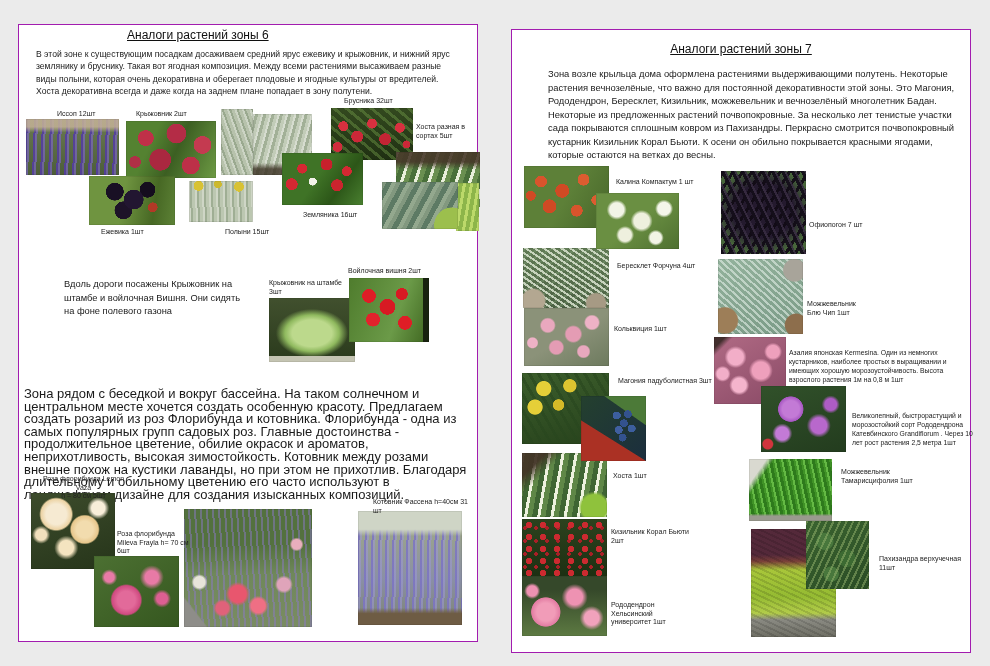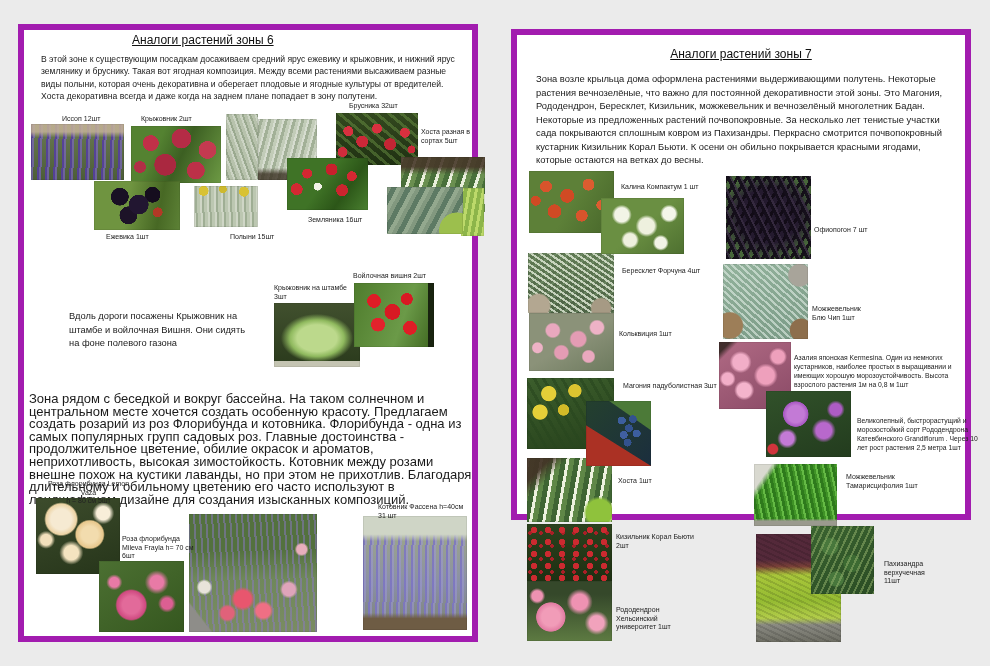--- a/index.html
+++ b/index.html
@@ -1,27 +1,27 @@
 <!DOCTYPE html>
 <html><head>
 <meta charset="utf-8">
 <style>
   html,body{margin:0;padding:0;background:#ebebeb;}
   .canvas{position:relative;width:990px;height:666px;background:#ebebeb;overflow:hidden;
           font-family:"Liberation Sans","DejaVu Sans",sans-serif;color:#161616;}
-  .page{position:absolute;background:#ffffff;border:6px solid #a21caf;box-sizing:border-box;}
+  .page{position:absolute;background:#ffffff;border:1px solid #a21caf;box-sizing:border-box;}
   #page6{left:18px;top:24px;width:460px;height:618px;}
-  #page7{left:511px;top:29px;width:460px;height:491px;}
+  #page7{left:511px;top:29px;width:460px;height:624px;}
   .title{position:absolute;font-size:12px;text-decoration:underline;color:#101010;white-space:nowrap;}
   .title.centered{left:0;right:0;text-align:center;}
   .para{position:absolute;color:#1a1a1a;}
   .p-intro6{font-size:8.6px;line-height:12.4px;}
   .p-road{font-size:9.3px;line-height:13.6px;}
   .p-pool{font-size:13px;line-height:12.6px;}
-  .p-intro7{font-size:9.4px;line-height:13.5px;}
+  .p-intro7{font-size:9.4px;line-height:13.5px;margin-left:17px;}
   .lbl{position:absolute;font-size:7px;line-height:8.6px;color:#222;white-space:pre-line;z-index:3;}
   .lbl.c{text-align:center;}
   .lbl.small{font-size:6.8px;line-height:9px;white-space:normal;}
   .ph{position:absolute;box-shadow:inset 0 0 0 1px rgba(0,0,0,.07);}
   .z2{z-index:2;}
 
   
   .a-hyssop{background:
     linear-gradient(180deg,rgba(196,178,150,.85) 0 14%,rgba(196,178,150,0) 24%),
     repeating-linear-gradient(92deg,rgba(84,62,160,.9) 0 2px,rgba(122,102,192,.7) 2px 4px,rgba(0,0,0,0) 4px 8px),
@@ -241,21 +241,21 @@
     <div class="ph a-artem1" style="left:202px;top:84px;width:32px;height:66px;"></div>
     <div class="ph a-artem2" style="left:234px;top:89px;width:59px;height:61px;"></div>
     <div class="ph a-lingon" style="left:312px;top:83px;width:82px;height:52px;"></div>
     <div class="ph a-hostav" style="left:377px;top:127px;width:84px;height:55px;"></div>
     <div class="ph a-hostab z2" style="left:363px;top:157px;width:76px;height:47px;"></div>
     <div class="ph a-hgreen" style="left:437px;top:158px;width:23px;height:48px;"></div>
     <div class="ph a-blackb z2" style="left:70px;top:151px;width:86px;height:49px;"></div>
     <div class="ph a-artem3" style="left:170px;top:156px;width:64px;height:41px;"></div>
     <div class="ph a-straw z2" style="left:263px;top:128px;width:81px;height:52px;"></div>
 
-    <div class="para p-road" style="left:45px;top:280px;width:178px;">Вдоль дороги посажены Крыжовник на штамбе и войлочная Вишня. Они сидять на фоне  полевого газона</div>
+    <div class="para p-road" style="left:45px;top:253px;width:178px;">Вдоль дороги посажены Крыжовник на штамбе и войлочная Вишня. Они сидять на фоне  полевого газона</div>
     <div class="lbl" style="left:250px;top:254px;width:78px;">Крыжовник на штамбе
 3шт</div>
     <div class="lbl" style="left:329px;top:242px;">Войлочная вишня 2шт</div>
     <div class="ph a-goostd" style="left:250px;top:273px;width:86px;height:64px;"></div>
     <div class="ph a-cherry z2" style="left:330px;top:253px;width:80px;height:64px;"></div>
 
     <div class="para p-pool" style="left:5px;top:363px;width:448px;">Зона рядом с беседкой и вокруг бассейна.  На таком солнечном и центральном месте хочется создать особенную красоту. Предлагаем создать розарий из роз Флорибунда и котовника. Флорибунда - одна из самых популярных групп садовых роз. Главные достоинства - продолжительное цветение, обилие окрасок и ароматов, неприхотливость, высокая зимостойкость. Котовник между розами внешне похож на кустики лаванды, но при этом не прихотлив. Благодаря длительному и обильному цветению его часто используют в ландшафтном дизайне для создания изысканных композиций.</div>
     <div class="lbl c" style="left:17px;top:450px;width:95px;">Роза флорибунда Lemon Vaza
 h = 80 см 5шт</div>
     <div class="lbl" style="left:98px;top:505px;width:72px;">Роза флорибунда

